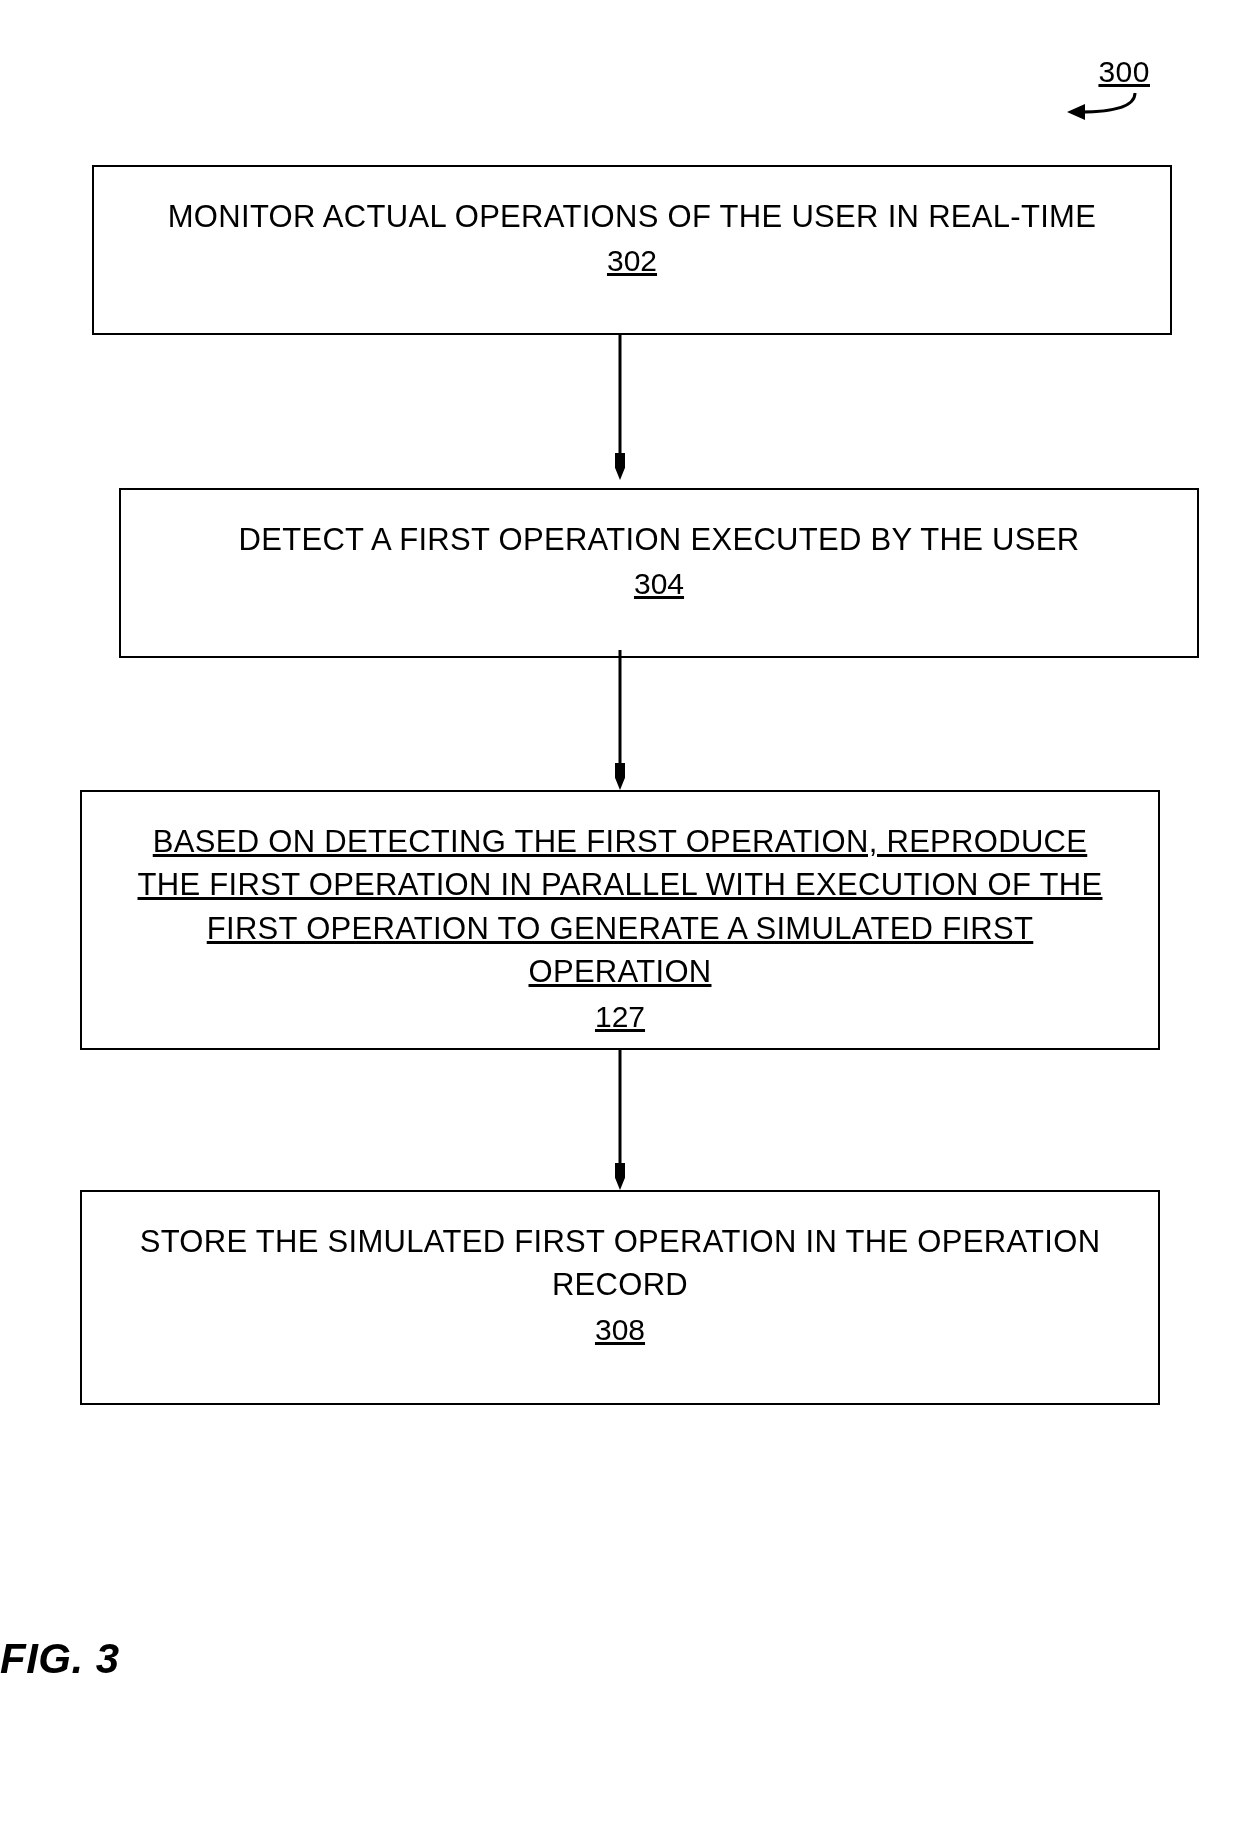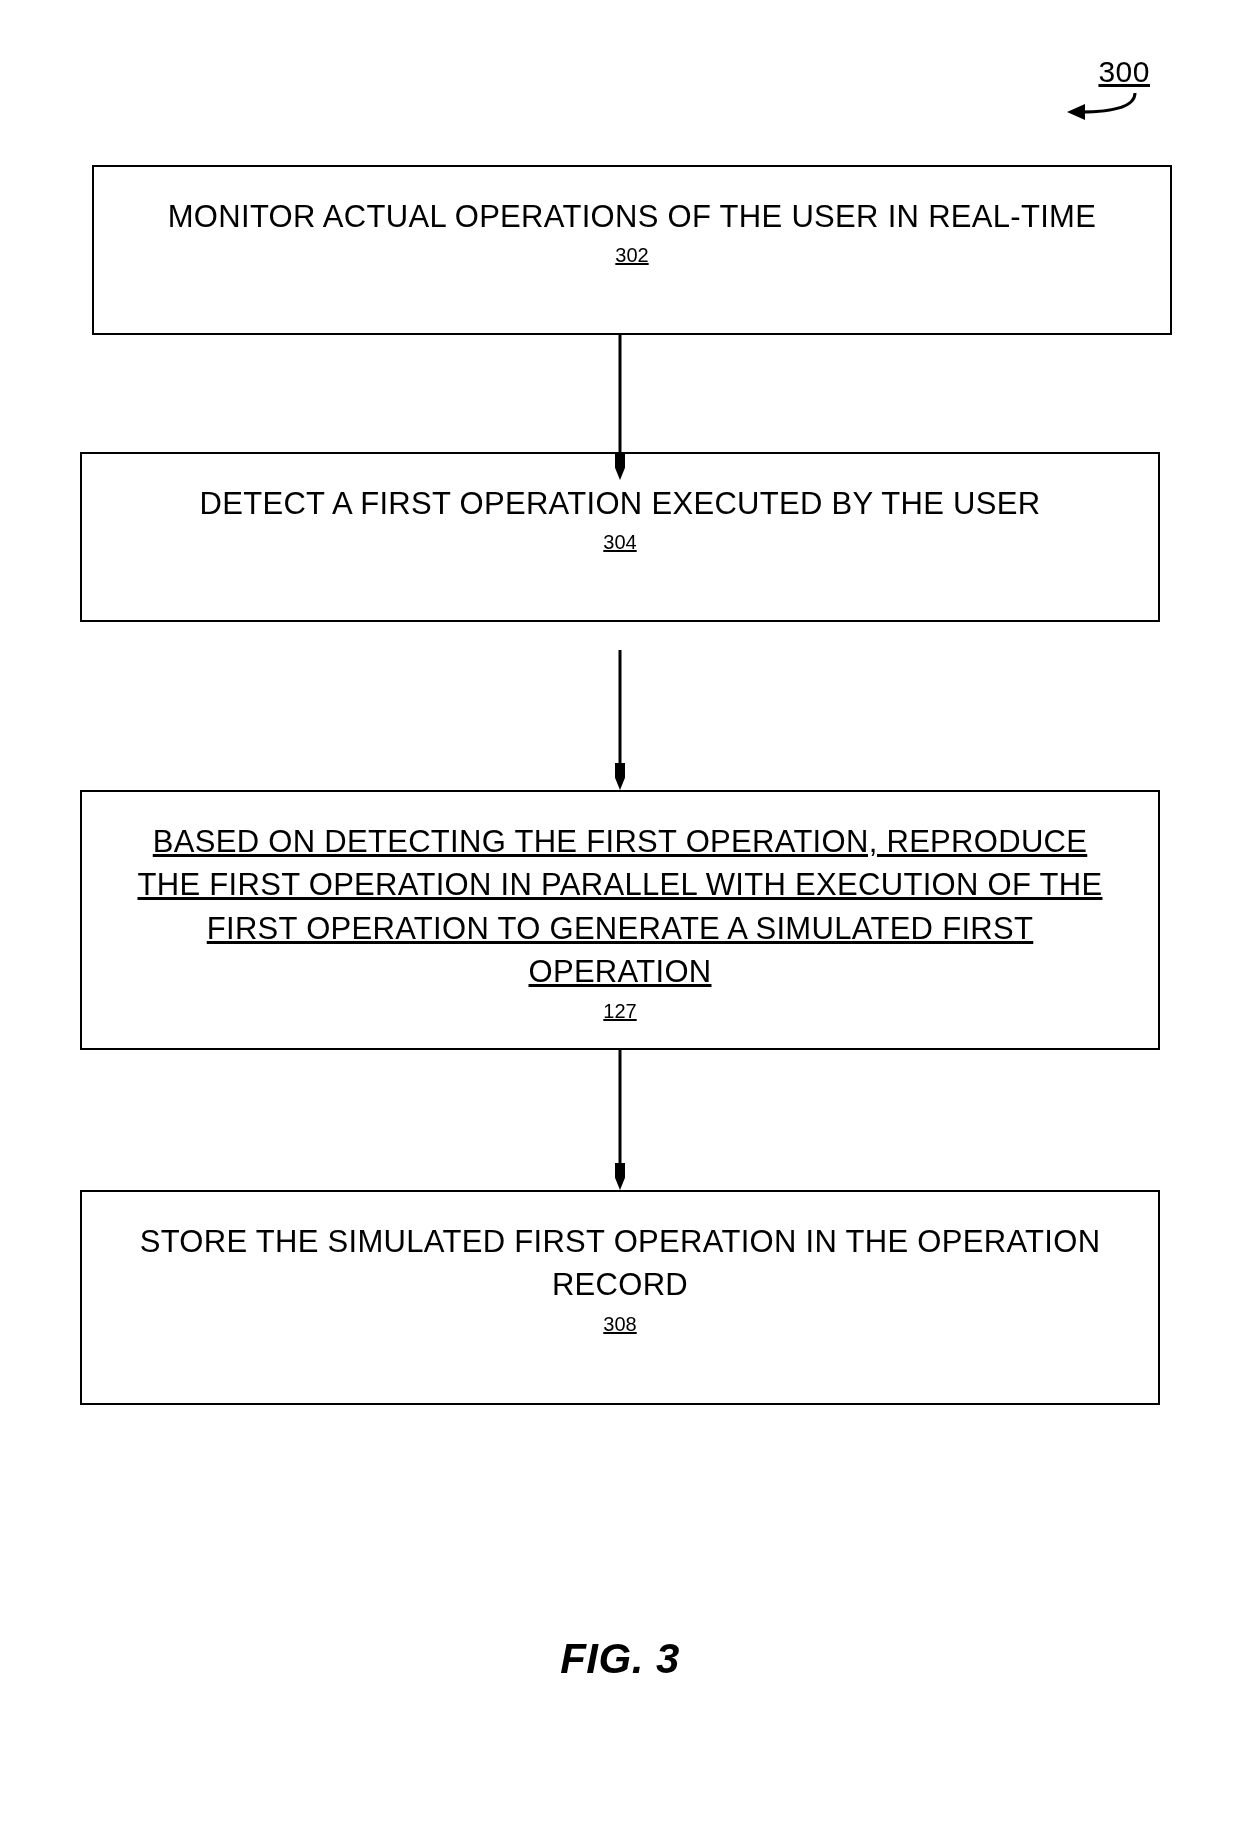--- a/index.html
+++ b/index.html
@@ -43,46 +43,45 @@
     box-sizing: border-box;
     text-align: center;
     padding: 28px 40px 24px 40px;
   }
   .box .text {
     font-size: 31px;
     line-height: 1.4;
     letter-spacing: 0.3px;
   }
   .box .ref {
-    font-size: 20px;
+    font-size: 30px;
     text-decoration: underline;
     margin-top: 6px;
     display: inline-block;
   }
 
   
   .b1 { top: 165px;  height: 170px; margin-left: 12px; }
-  .b2 { top: 452px;  height: 170px; }
+  .b2 { top: 488px;  height: 170px; margin-left: 39px; }
   .b3 { top: 790px;  height: 260px; text-decoration: underline; }
   .b4 { top: 1190px; height: 215px; }
 
   
   .arrow {
     position: absolute;
     left: 615px; 
     width: 10px;
   }
 
   
   .caption {
     position: absolute;
     width: 1240px;
     left: 0;
     top: 1635px;
-    text-align: center;
     font-size: 42px;
     font-style: italic;
     font-weight: bold;
     letter-spacing: 0.5px;
   }
 </style>
 </head>
 <body>
 
 <div class="canvas">

